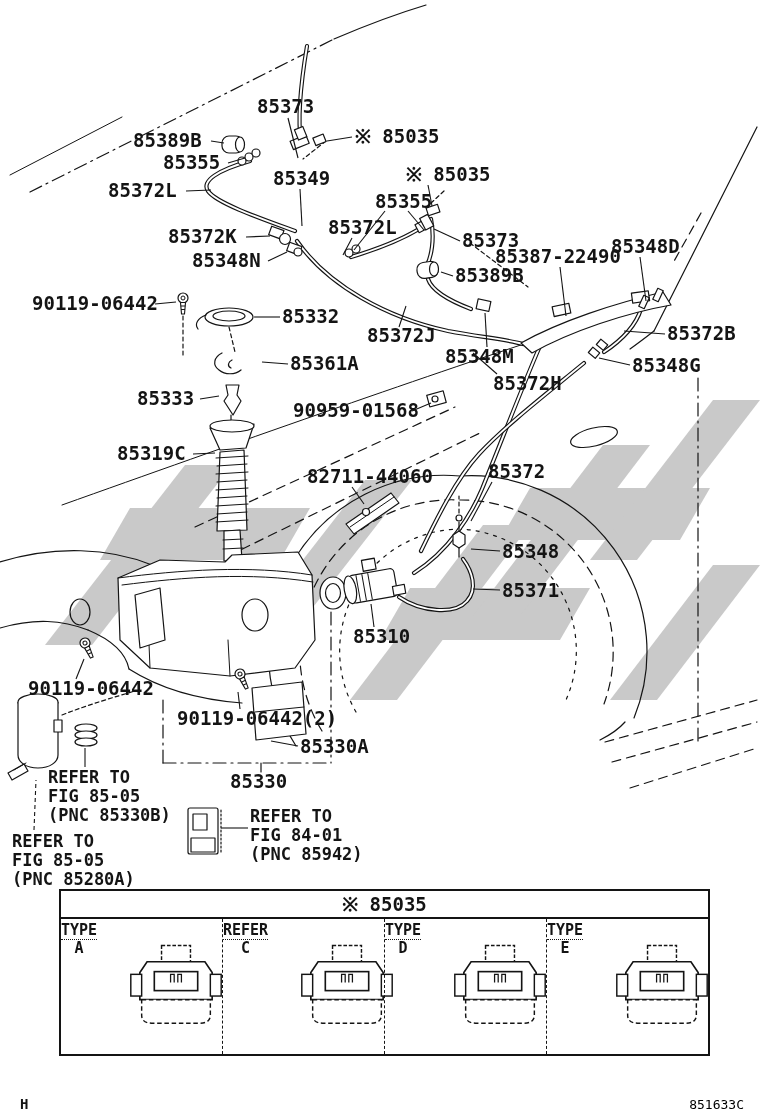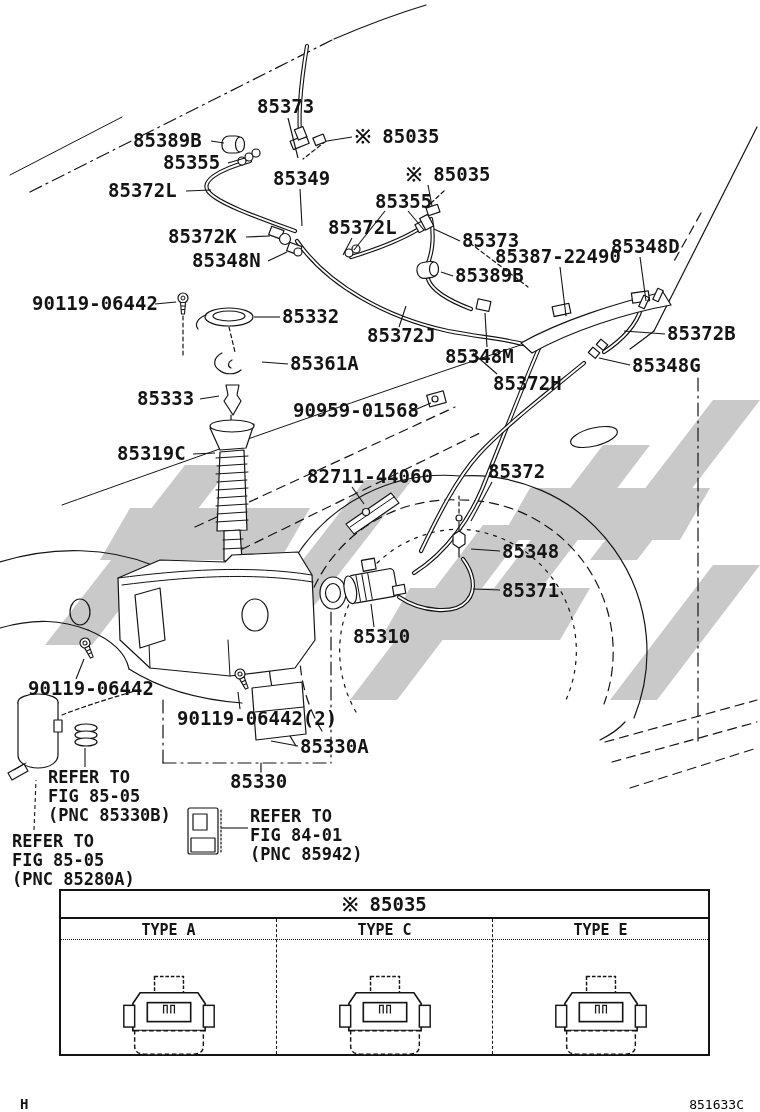--- a/index.html
+++ b/index.html
@@ -16,21 +16,21 @@
   .part{stroke:#141414;stroke-width:1.2;fill:#ffffff;stroke-linejoin:round;}
   .pl{font:700 19px "DejaVu Sans Mono","Liberation Mono",monospace;fill:#141414;}
   .pls{font:700 17px "DejaVu Sans Mono","Liberation Mono",monospace;fill:#141414;}
   .wm{fill:#c9c9c9;}
   .ldr{stroke:#141414;stroke-width:1.1;fill:none;}
   .ctable{position:absolute;left:59px;top:889px;width:651px;height:167px;border:2px solid #141414;
           box-sizing:border-box;background:#fff;}
   .ctable .hd{height:26px;border-bottom:2px solid #141414;display:flex;align-items:center;
               justify-content:center;font-weight:700;font-size:19px;color:#141414;}
   .cols{display:flex;height:calc(100% - 28px);}
-  .col{flex:1;display:flex;flex-direction:column;border-left:1px dashed #141414;min-width:0;gap:32px;}
+  .col{flex:1;display:flex;border-left:1px dashed #141414;min-width:0;gap:32px;}
   .col:first-child{border-left:none;}
   .col .tl{height:21px;border-bottom:1px dotted #141414;text-align:center;font-weight:700;
            font-size:15px;color:#141414;padding-top:2px;box-sizing:border-box;}
   .col .ic{flex:1;display:flex;align-items:center;justify-content:center;}
   .footL{position:absolute;left:20px;top:1096px;font-weight:700;font-size:14px;color:#141414;}
   .footR{position:absolute;right:16px;top:1097px;font-size:13px;color:#000000;}
 </style>
 </head>
 <body>
 
@@ -394,21 +394,29 @@
   <div class="cols">
     <div class="col">
       <div class="tl">TYPE A</div>
       <div class="ic">
             <svg width="94" height="92">
               <use href="#conn"></use>
             </svg>
           </div>
     </div>
     <div class="col">
-      <div class="tl">TYPE C</div>
+      <div class="tl">REFER C</div>
+      <div class="ic">
+            <svg width="94" height="92">
+              <use href="#conn"></use>
+            </svg>
+          </div>
+    </div>
+    <div class="col">
+      <div class="tl">TYPE D</div>
       <div class="ic">
             <svg width="94" height="92">
               <use href="#conn"></use>
             </svg>
           </div>
     </div>
     <div class="col">
       <div class="tl">TYPE E</div>
       <div class="ic">
             <svg width="94" height="92">

